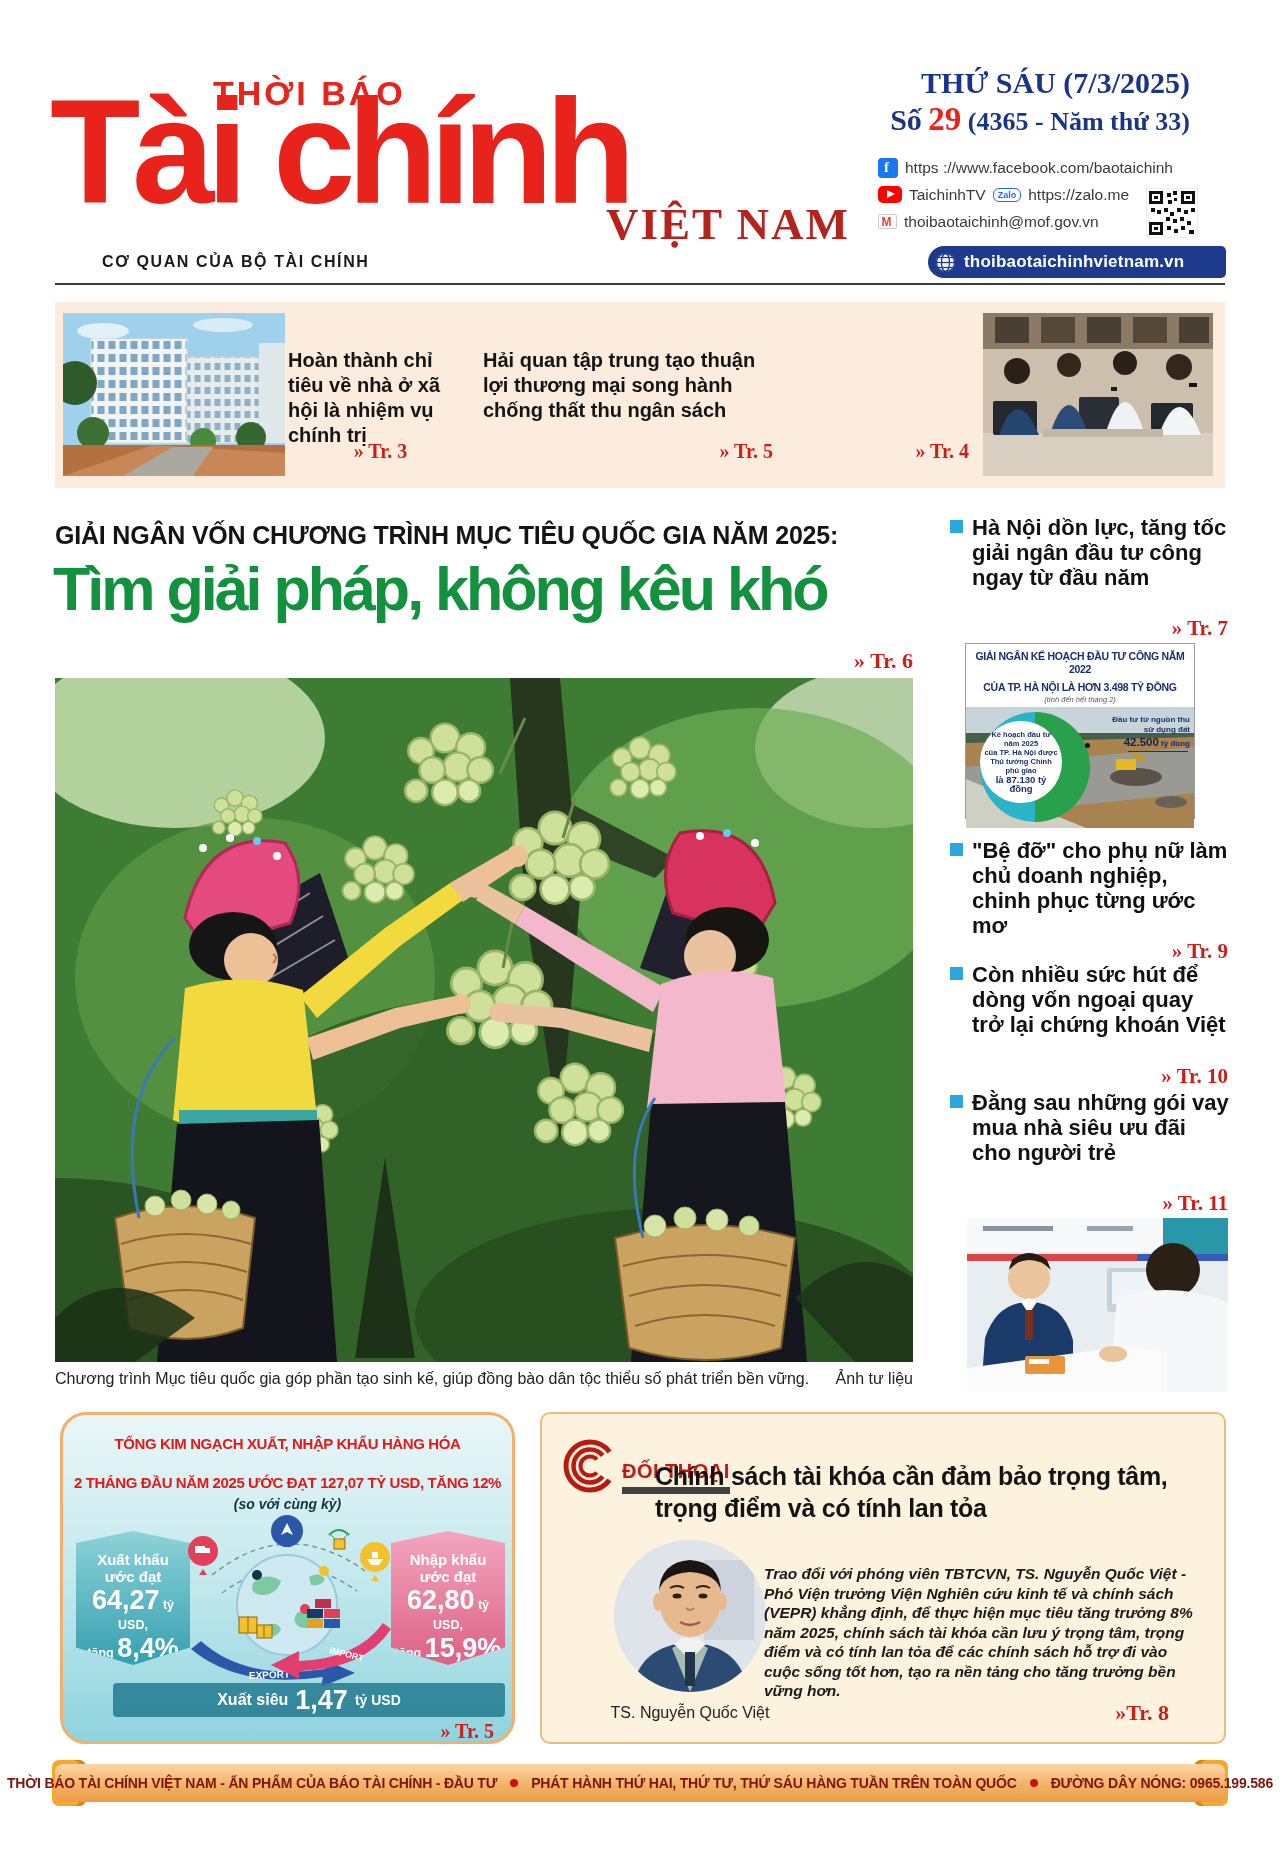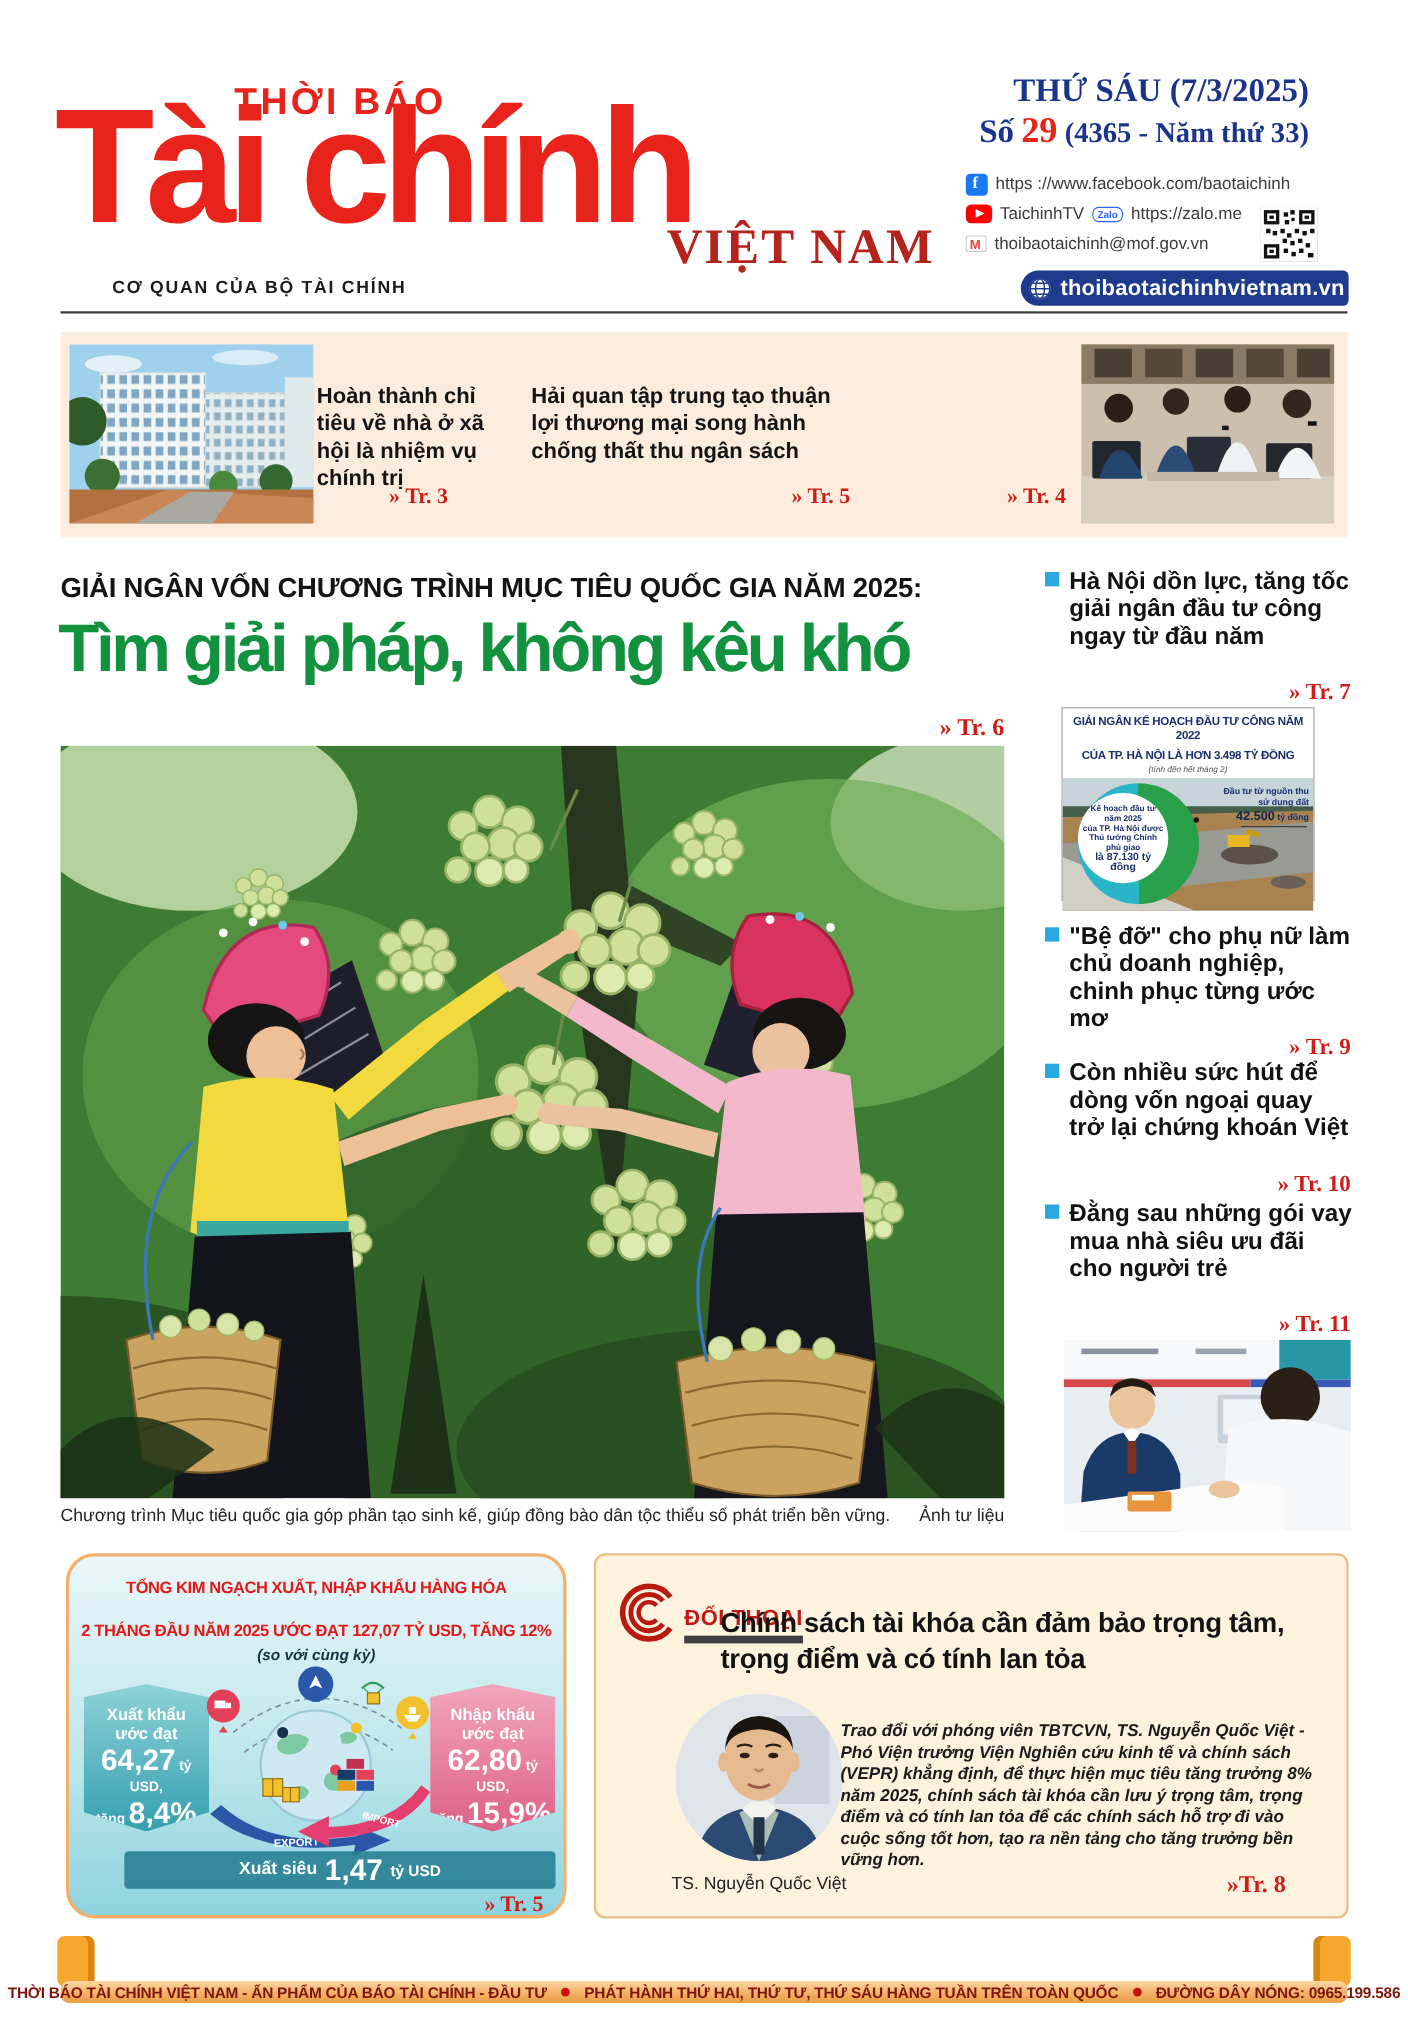--- a/index.html
+++ b/index.html
@@ -21,21 +21,21 @@
   .social-row span.txt { font-size:15.5px; color:#3a3a3a; white-space:nowrap; }
   .fb-ic { width:20px; height:20px; border-radius:4px; background:#1877f2; position:relative; flex:0 0 20px; }
   .fb-ic::after { content:"f"; position:absolute; left:6px; top:1px; color:#fff; font-weight:700; font-size:15px; font-family:"Liberation Serif",serif; }
   .yt-ic { width:24px; height:17px; border-radius:5px; background:#f00; position:relative; flex:0 0 24px; }
   .yt-ic::after { content:""; position:absolute; left:9px; top:4px; border-left:8px solid #fff; border-top:4.5px solid transparent; border-bottom:4.5px solid transparent; }
   .zalo-badge { border:1.5px solid #2962ff; color:#2962ff; border-radius:6px; font-size:9px; font-weight:700; padding:1px 4px; background:#fff; }
   .gm-ic { width:19px; height:15px; border:1px solid #ccc; background:#fff; position:relative; flex:0 0 19px; border-radius:2px; }
   .gm-ic::after { content:"M"; position:absolute; left:2.5px; top:0px; font-size:12px; font-weight:800; color:#ea4335; }
   .qr { left:1146px; top:188px; }
   .web-band { left:928px; top:246px; width:298px; height:32px; background:#1d3a8c; border-radius:16px 5px 5px 16px; display:flex; align-items:center; gap:8px; padding-left:7px; }
-  .web-band .txt { color:#fff; font-weight:700; font-size:20px; letter-spacing:0.2px; }
+  .web-band .txt { color:#fff; font-weight:700; font-size:17px; letter-spacing:0.2px; }
   .rule { left:55px; top:283px; width:1170px; height:2px; background:#3c3c3c; }
 
   
   .strip { left:55px; top:302px; width:1170px; height:186px; background:#fcecdd; }
   .strip .img1 { position:absolute; left:8px; top:11px; width:222px; height:163px; }
   .strip .img3 { position:absolute; left:928px; top:11px; width:230px; height:163px; }
   .t-col { position:absolute; top:46px; font-size:20px; font-weight:700; color:#141414; line-height:25px; }
   .t-ref { position:absolute; top:138px; font-family:"Liberation Serif",serif; font-weight:700; font-size:20px; color:#d01c18; }
 
   
@@ -83,21 +83,21 @@
   .dt-box { left:540px; top:1412px; width:686px; height:332px; border:2px solid #e9bc80; border-radius:10px; background:#fdf2de; }
   .dt-logo { position:absolute; left:20px; top:24px; display:flex; align-items:flex-end; gap:4px; }
   .dt-logo .t { font-size:20px; font-weight:800; color:#c01818; border-bottom:7px solid #404040; padding-bottom:4px; letter-spacing:0.5px; }
   .dt-head { position:absolute; left:113px; top:46px; width:556px; font-size:25px; font-weight:800; color:#131313; line-height:32px; letter-spacing:-0.3px; }
   .dt-portrait { position:absolute; left:72px; top:126px; width:152px; height:152px; border-radius:50%; overflow:hidden; }
   .dt-cap { position:absolute; left:52px; top:290px; width:192px; text-align:center; font-size:16px; color:#222; }
   .dt-body { position:absolute; left:222px; top:150px; width:430px; font-size:15.5px; font-style:italic; font-weight:700; color:#1a1a1a; line-height:19.5px; }
   .dt-ref { position:absolute; right:55px; bottom:16px; font-family:"Liberation Serif",serif; font-weight:700; font-size:22px; color:#d01c18; }
 
   
-  .foot { left:55px; top:1764px; width:1170px; height:20px; border-radius:8px; background:linear-gradient(180deg,#fbd7a2 0%,#f3b268 55%,#ea9c44 100%); display:flex; align-items:center; justify-content:center; gap:13px;margin-top:37px; }
+  .foot { left:55px; top:1764px; width:1170px; height:38px; border-radius:8px; background:linear-gradient(180deg,#fbd7a2 0%,#f3b268 55%,#ea9c44 100%); display:flex; align-items:center; justify-content:center; gap:13px; }
   .foot .txt { font-size:14px; font-weight:700; color:#7d150c; letter-spacing:-0.2px; white-space:nowrap; }
   .foot .dot { width:8px; height:8px; border-radius:50%; background:#cc1111; flex:0 0 8px; }
   .cap { position:absolute; top:1760px; width:34px; height:46px; background:#f6a72e; border-radius:7px; box-shadow:inset -6px 0 0 #d98612; }
   .cap.l { left:52px; } .cap.r { left:1194px; box-shadow:inset 6px 0 0 #d98612; }
 </style>
 </head>
 <body>
 
 <div id="page">
 

